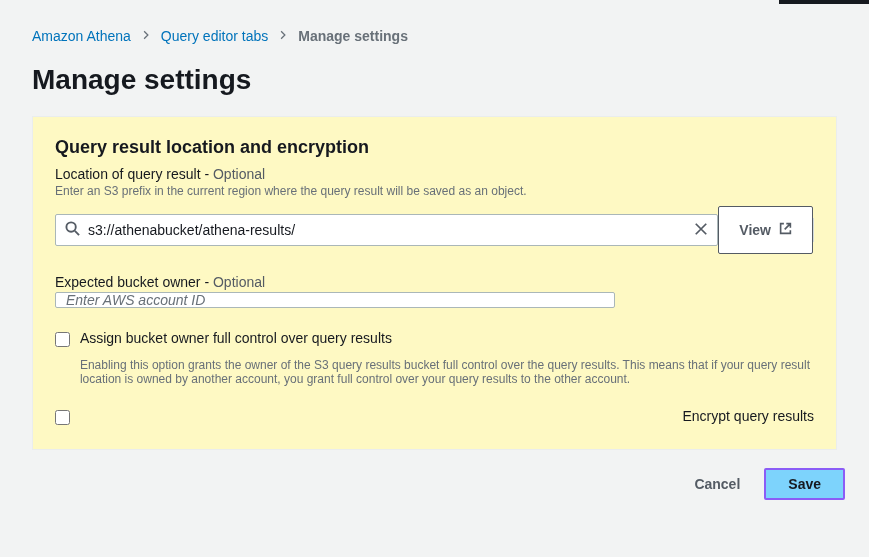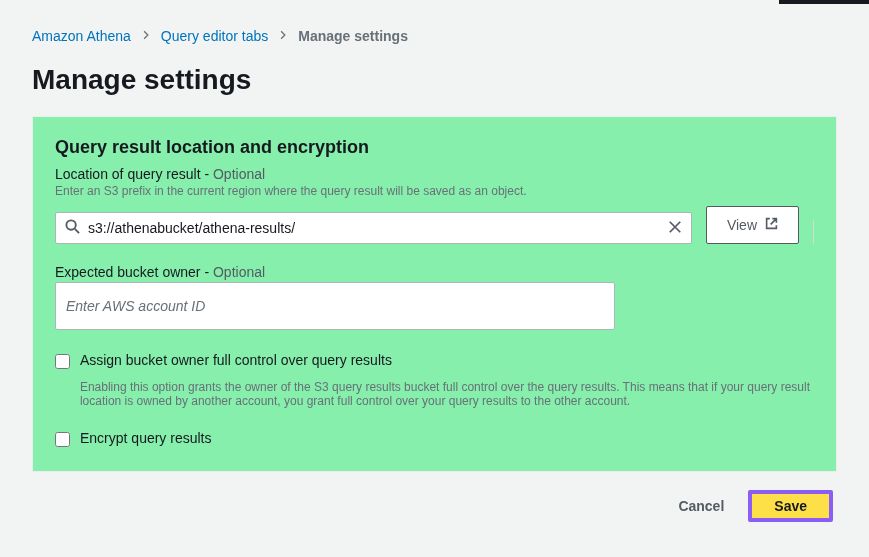--- a/index.html
+++ b/index.html
@@ -37,21 +37,21 @@
       color: #687078;
       font-weight: 600;
     }
     .page-title {
       font-size: 28px;
       font-weight: 600;
       padding: 8px 32px 20px 32px;
       color: #16191f;
     }
     .panel {
-      background: #86efac;
+      background: #fef9c3;
       border: 1px solid #eaeded;
       margin: 0 32px;
       padding: 20px 22px 24px 22px;
       border-radius: 0;
     }
     .section-title {
       font-size: 18px;
       font-weight: 700;
       color: #16191f;
       margin-bottom: 8px;
@@ -68,22 +68,22 @@
       color: #545b64;
       font-weight: 400;
     }
     .field-desc {
       font-size: 12px;
       color: #687078;
       margin-bottom: 8px;
     }
     .input-row {
       display: flex;
-      gap: 14px;
-      align-items: flex-end;
+      gap: 0;
+      align-items: center;
     }
     .input-wrap {
       position: relative;
       flex: 1;
       display: flex;
       align-items: center;
     }
     .input-wrap .search-glyph {
       position: absolute;
       left: 10px;
@@ -105,56 +105,57 @@
       right: 6px;
       background: none;
       border: none;
       cursor: pointer;
       color: #545b64;
       padding: 4px;
       display: flex;
       align-items: center;
     }
     .btn {
-      height: 38px;
+      height: 48px;
       padding: 12px 20px;
       background: #fff;
       border: 1px solid #545b64;
       border-radius: 2px;
       font-size: 14px;
-      font-weight: 400;
+      font-weight: 700;
       color: #545b64;
       cursor: pointer;
       display: inline-flex;
       align-items: center;
       gap: 8px;
     }
     .vbar {
       width: 1px;
       height: 24px;
       background: #d5dbdb;
     }
     .plain-input {
       width: 560px;
-      height: 48px;
+      height: 16px;
       border: 1px solid #aab7b8;
       border-radius: 2px;
       padding: 0 10px;
       font-size: 14px;
       color: #16191f;
     }
     .plain-input::placeholder {
       color: #687078;
       font-style: italic;
     }
     .checkbox-row {
       display: flex;
       align-items: flex-start;
       gap: 10px;
       margin-top: 22px;
+      justify-content: space-between;
     }
     .checkbox-row input[type="checkbox"] {
       width: 15px;
       height: 15px;
       margin-top: 2px;
       cursor: pointer;
       accent-color: #0073bb;
     }
     .checkbox-label {
       font-size: 14px;
@@ -164,34 +165,34 @@
     .checkbox-desc {
       font-size: 12px;
       color: #687078;
       margin-top: 12px;
       max-width: 740px;
     }
     .footer-actions {
       display: flex;
       justify-content: flex-end;
       gap: 12px;
-      padding: 18px 36px 0 0;
+      padding: 18px 24px 0 0;
     }
     .btn-link {
       background: none;
       border: none;
       color: #545b64;
       font-weight: 700;
       font-size: 14px;
       cursor: pointer;
       padding: 6px 12px;
     }
     .btn-primary {
-      background: #fde047;
-      border: 4px solid #8b5cf6;
+      background: #7dd3fc;
+      border: 2px solid #8b5cf6;
       color: #16191f;
       font-weight: 700;
       font-size: 14px;
       height: 32px;
       padding: 0 22px;
       border-radius: 2px;
       cursor: pointer;
     }
     .spacer-18 { height: 18px; }
     .dark-strip {

